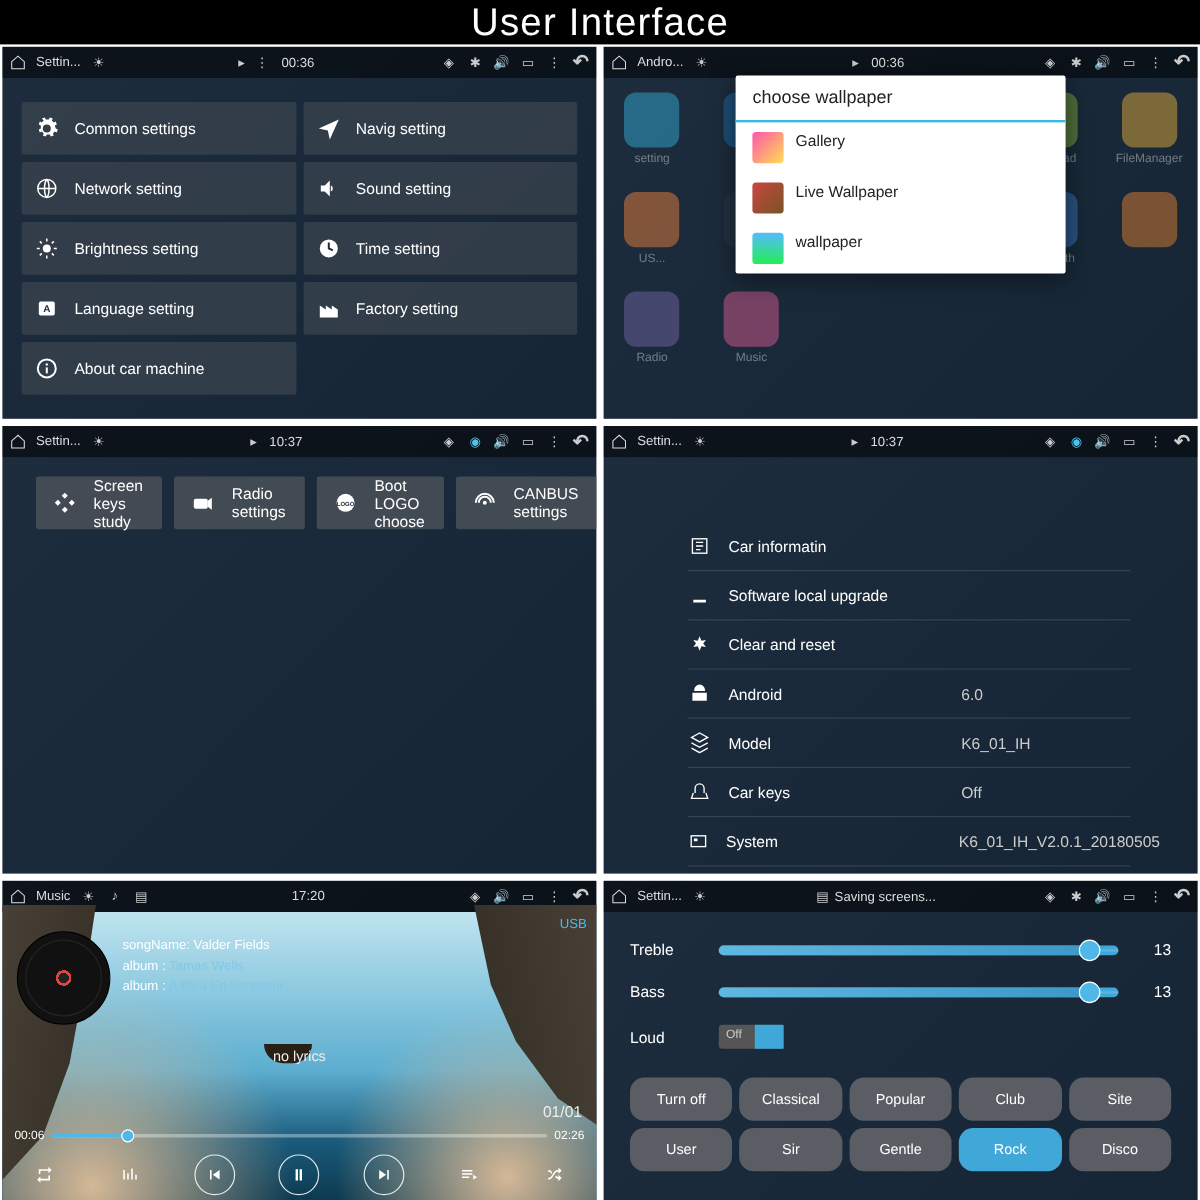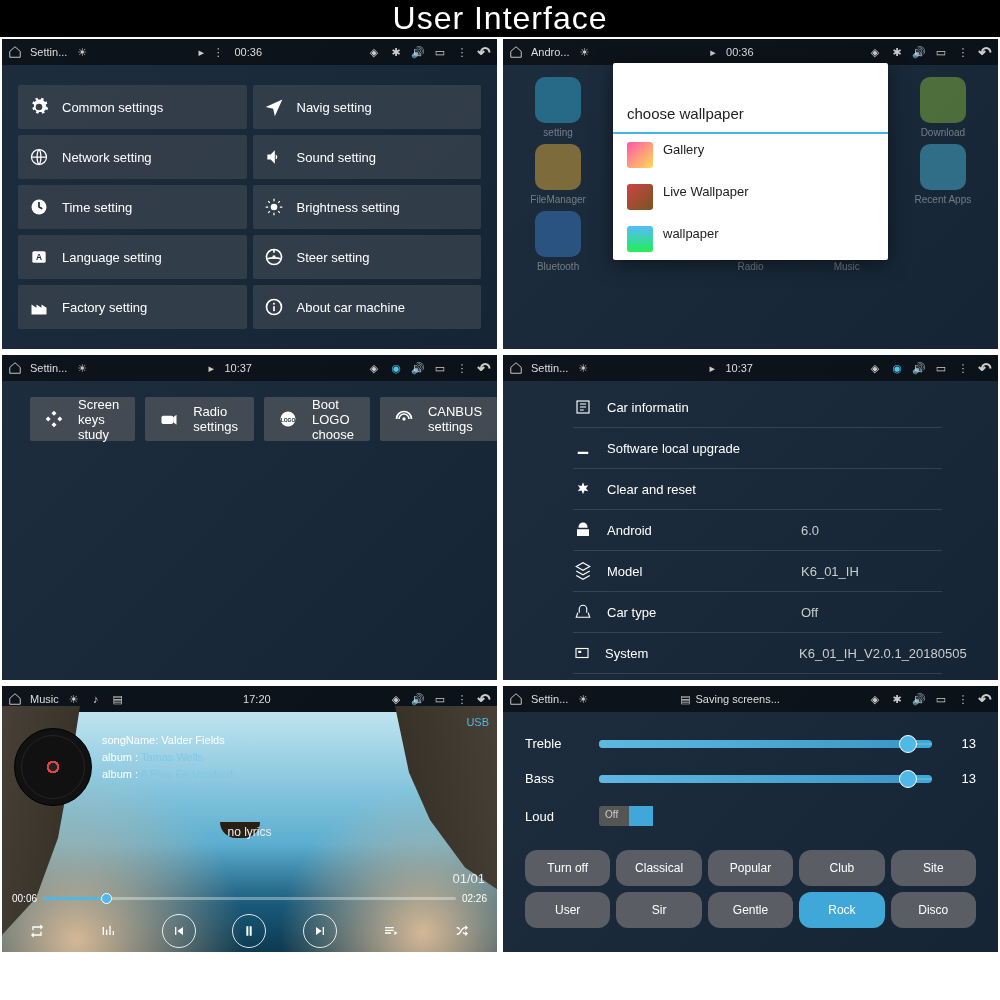--- a/index.html
+++ b/index.html
@@ -16,37 +16,37 @@
 .home-ic svg{width:16px;height:16px;}
 .back-ic{font-size:16px;font-weight:bold;}
 
 
 .settings-grid{display:grid;grid-template-columns:1fr 1fr;gap:6px;padding:20px 16px;}
 .sg-item{background:rgba(60,70,80,0.7);height:44px;display:flex;align-items:center;padding:0 10px;gap:12px;font-size:13px;cursor:pointer;border-radius:2px;}
 .sg-item .sg-ic{width:22px;height:22px;display:flex;align-items:center;justify-content:center;}
 .sg-item svg{width:20px;height:20px;fill:#fff;}
 
 
-.app-grid{display:grid;grid-template-columns:repeat(5,1fr);gap:6px;padding:12px 10px;position:relative;}
+.app-grid{display:grid;grid-template-columns:repeat(6,1fr);gap:22px;padding:12px 10px;position:relative;}
 .app{display:flex;flex-direction:column;align-items:center;gap:4px;opacity:0.45;}
 .app-ic{width:46px;height:46px;border-radius:10px;display:flex;align-items:center;justify-content:center;font-size:24px;}
 .app-lbl{font-size:10px;color:#ddd;}
 .dialog{position:absolute;top:24px;left:110px;right:110px;background:#fff;color:#222;border-radius:2px;box-shadow:0 4px 20px rgba(0,0,0,0.5);}
-.dialog-title{padding:10px 14px;font-size:15px;border-bottom:2px solid #3fb8e8;margin-top:32px;}
+.dialog-title{padding:10px 14px;font-size:15px;border-bottom:2px solid #3fb8e8;}
 .dialog-item{display:flex;align-items:flex-start;gap:10px;padding:8px 14px;font-size:13px;cursor:pointer;}
 .di-ic{width:26px;height:26px;border-radius:3px;}
 
 
 .list3{padding:16px 28px;display:flex;gap:10px;}
 .l3-item{background:rgba(80,85,92,0.75);height:44px;display:flex;align-items:center;padding:0 14px;gap:14px;font-size:13px;cursor:pointer;border-radius:2px;}
 .l3-ic{width:22px;height:22px;display:flex;align-items:center;justify-content:center;}
 .l3-ic svg{width:20px;height:20px;fill:#fff;}
 
 
-.info-rows{padding:6px 56px 6px 70px;}
+.info-rows{padding:6px 56px 6px 70px;margin-top:48px;}
 .info-row{display:flex;align-items:center;padding:10px 0;border-bottom:1px solid rgba(255,255,255,0.12);gap:14px;font-size:13px;}
 .info-row .ir-ic{width:20px;height:20px;display:flex;align-items:center;justify-content:center;}
 .info-row .ir-ic svg{width:18px;height:18px;fill:#fff;}
 .info-row .ir-label{flex:0 0 180px;}
 .info-row .ir-val{color:#ccc;}
 
 
 .music-body{position:relative;height:240px;background:linear-gradient(180deg,#a9d9e8 0%,#6fb5d4 40%,#2a6a8a 100%);}
 .beach{position:absolute;inset:0;background:
   radial-gradient(circle at 15% 95%,#d4b896 0%,transparent 35%),
@@ -152,53 +152,43 @@
           <span class="sg-ic">
             <svg viewBox="0 0 24 24">
               <path d="M4 9v6h4l5 5V4L8 9zm12 3a3 3 0 00-2-3v6a3 3 0 002-3z"></path>
             </svg>
           </span>
           <span>Sound setting</span>
         </div>
         <div class="sg-item">
           <span class="sg-ic">
             <svg viewBox="0 0 24 24">
+              <circle cx="12" cy="12" r="4"></circle>
+              <path d="M12 2v3m0 14v3M2 12h3m14 0h3M5 5l2 2m10 10l2 2M5 19l2-2m10-10l2-2" stroke="#fff" stroke-width="1.5"></path>
+            </svg>
+          </span>
+          <span>Brightness setting</span>
+        </div>
+        <div class="sg-item">
+          <span class="sg-ic">
+            <svg viewBox="0 0 24 24">
               <circle cx="12" cy="12" r="9" fill="#fff"></circle>
               <path d="M12 6v6l4 2" stroke="#1a2a3a" stroke-width="2" fill="none"></path>
             </svg>
           </span>
           <span>Time setting</span>
         </div>
         <div class="sg-item">
           <span class="sg-ic">
             <svg viewBox="0 0 24 24">
-              <circle cx="12" cy="12" r="4"></circle>
-              <path d="M12 2v3m0 14v3M2 12h3m14 0h3M5 5l2 2m10 10l2 2M5 19l2-2m10-10l2-2" stroke="#fff" stroke-width="1.5"></path>
-            </svg>
-          </span>
-          <span>Brightness setting</span>
-        </div>
-        <div class="sg-item">
-          <span class="sg-ic">
-            <svg viewBox="0 0 24 24">
               <rect x="4" y="5" width="16" height="14" rx="2" fill="#fff"></rect>
               <text x="12" y="16" text-anchor="middle" font-size="10" fill="#1a2a3a" font-weight="bold">A</text>
             </svg>
           </span>
           <span>Language setting</span>
-        </div>
-        <div class="sg-item">
-          <span class="sg-ic">
-            <svg viewBox="0 0 24 24">
-              <circle cx="12" cy="12" r="9" fill="none" stroke="#fff" stroke-width="2"></circle>
-              <circle cx="12" cy="12" r="2"></circle>
-              <path d="M12 3v4M4 14c3-1 5-1 8-1s5 0 8 1" stroke="#fff" stroke-width="2" fill="none"></path>
-            </svg>
-          </span>
-          <span>Steer setting</span>
         </div>
         <div class="sg-item">
           <span class="sg-ic">
             <svg viewBox="0 0 24 24">
               <path d="M3 21V9l6 4V9l6 4V9l6 4v8zm3-4h2v2H6zm5 0h2v2h-2zm5 0h2v2h-2z"></path>
             </svg>
           </span>
           <span>Factory setting</span>
         </div>
         <div class="sg-item">
@@ -439,21 +429,21 @@
           </span>
           <span class="ir-label">Model</span>
           <span class="ir-val">K6_01_IH</span>
         </div>
         <div class="info-row">
           <span class="ir-ic">
             <svg viewBox="0 0 24 24">
               <path d="M5 13l-2 6h18l-2-6M7 13V8a5 5 0 0110 0v5" fill="none" stroke="#fff" stroke-width="1.5"></path>
             </svg>
           </span>
-          <span class="ir-label">Car type</span>
+          <span class="ir-label">Car keys</span>
           <span class="ir-val">Off</span>
         </div>
         <div class="info-row">
           <span class="ir-ic">
             <svg viewBox="0 0 24 24">
               <rect x="4" y="6" width="16" height="12" fill="none" stroke="#fff" stroke-width="1.5"></rect>
               <rect x="7" y="9" width="4" height="3"></rect>
             </svg>
           </span>
           <span class="ir-label">System</span>

